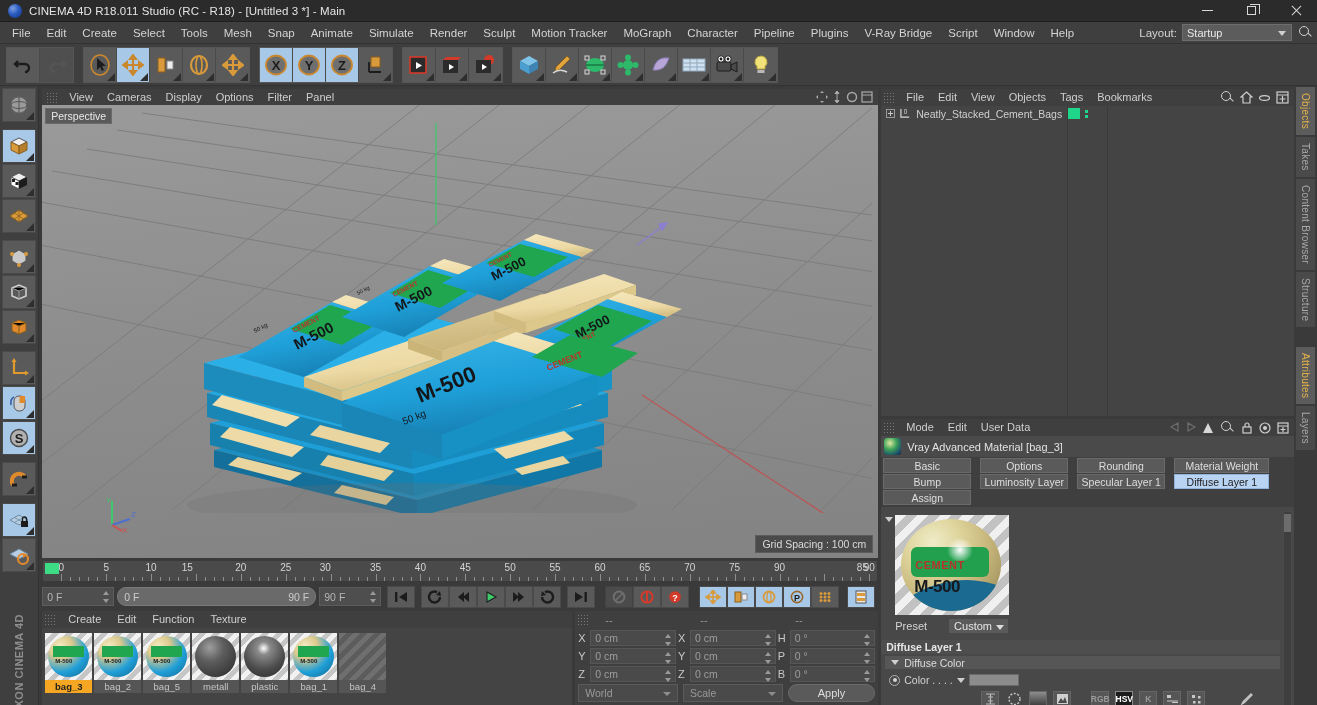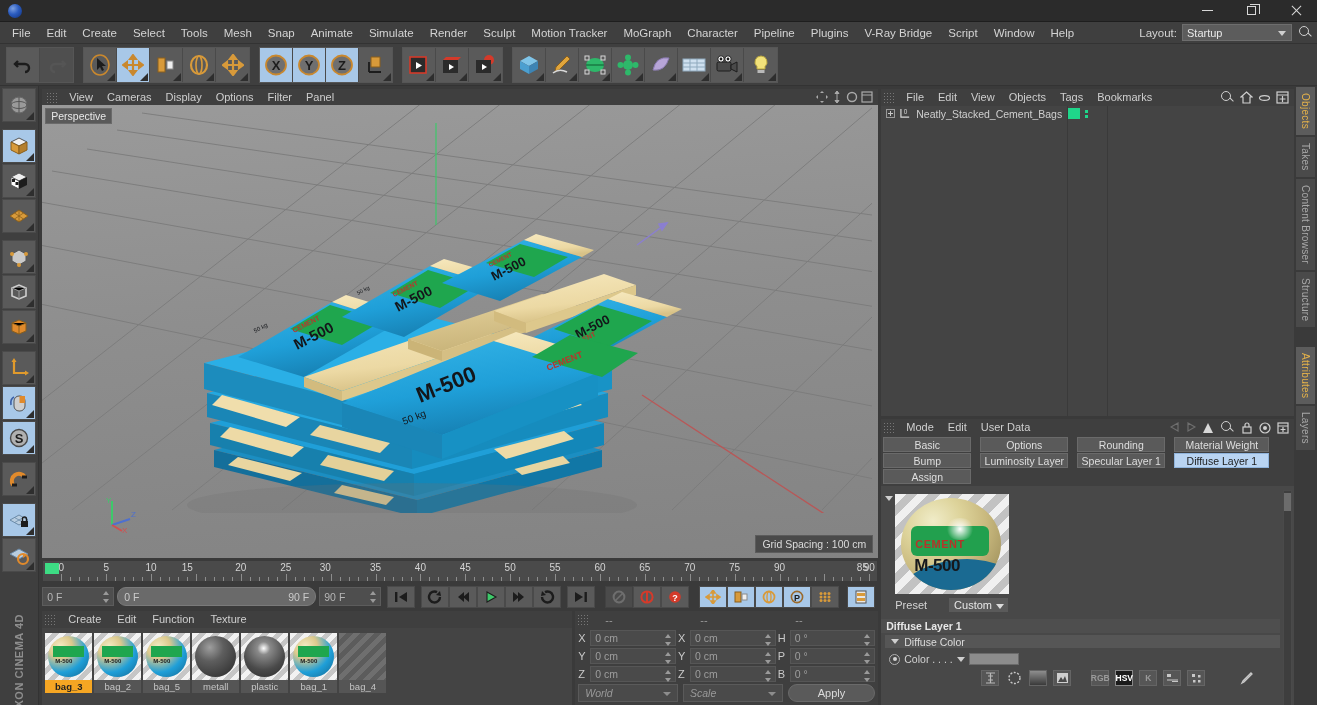--- a/index.html
+++ b/index.html
@@ -124,21 +124,21 @@
   #coordhdr{height:17px;display:flex;align-items:center;color:#9a9a9a;font-size:11px;}
   #coordhdr span{width:95px;text-align:left;padding-left:12px;}
   #coordgrid{flex:1;padding:2px 3px 3px 3px;}
   .crow{display:flex;gap:2px;margin-bottom:2px;}
   .cell{display:flex;align-items:center;flex:1;}
   .cell .ax{width:12px;color:#c9c9c9;font-size:11px;}
   .cell .fld{flex:1;height:16px;background:#4a4a4a;border:1px solid #565656;
     display:flex;align-items:center;padding:0 4px;color:#9e9e9e;font-size:10.5px;position:relative;}
   .crow.last{margin-top:2px;}
   .dd{flex:1;height:18px;background:#4a4a4a;border:1px solid #5a5a5a;display:flex;align-items:center;
-     padding:0 6px;color:#9a9a9a;font-size:10.5px;position:relative;margin-right:3px;font-style:italic;}
+     padding:0 6px;color:#9a9a9a;font-size:10.5px;position:relative;margin-right:3px;}
   .dd .car{position:absolute;right:6px;top:7px;border-left:4px solid transparent;border-right:4px solid transparent;border-top:4px solid #8d8d8d;}
   #applybtn{flex:1;height:18px;background:#5a5a5a;border:1px solid #6a6a6a;border-radius:9px;
      display:flex;align-items:center;justify-content:center;color:#dcdcdc;font-size:11px;}
 
   
   #objmgr{ height:327px;background:#3f3f3f; display:flex;flex-direction:column;margin:3px 0 0 3px;}
   #objmenu{height:17px;display:flex;align-items:center;}
   #objmenu .mi{padding:0 7px;font-size:11px;color:#cfcfcf;line-height:17px;}
   #objmenu .oright{margin-left:auto;display:flex;gap:5px;padding-right:5px;align-items:center;}
   #objbody{flex:1;background:#444;position:relative;}
@@ -206,20 +206,21 @@
   #vscroll{position:absolute;right:2px;top:4px;width:9px;bottom:20px;background:#3e3e3e;border:1px solid #4a4a4a;}
   #vscroll .thumb{position:absolute;left:0;right:0;top:2px;height:18px;background:#6c6c6c;}
 
   
 </style>
 </head>
 <body>
 
 <div id="titlebar">
   <div class="app-icon"></div>
+  <div class="title">CINEMA 4D R18.011 Studio (RC - R18) - [Untitled 3 *] - Main</div>
   <div id="winbtns">
     <div class="wb">
         <div class="glyph-min"></div>
       </div>
     <div class="wb">
         <div class="glyph-max"></div>
       </div>
     <div class="wb close">
         <div class="glyph-close"></div>
       </div>
@@ -1207,20 +1208,24 @@
                 <circle cx="6" cy="6" r="5" fill="none" stroke="#cfcfcf" stroke-width="1.2"></circle>
                 <circle cx="6" cy="6" r="2" fill="#cfcfcf"></circle>
               </svg>
             <svg width="12" height="12" viewBox="0 0 12 12">
                 <rect x="1" y="1" width="10" height="10" fill="none" stroke="#cfcfcf" stroke-width="1.2"></rect>
                 <path d="M1 4 h10 M6 5 v5 M3.5 7.5 h5" stroke="#cfcfcf" stroke-width="1.2"></path>
               </svg>
           </div>
         </div>
 
+        <div id="attrhead">
+          <div class="msphere"></div>
+          <div class="t">Vray Advanced Material [bag_3]</div>
+        </div>
 
         <div id="tabrows">
           <div class="trow">
             <div class="tabbtn" style="width:88px">Basic</div>
             <div class="tabbtn" style="width:88px">Options</div>
             <div class="tabbtn" style="width:88px">Rounding</div>
             <div class="tabbtn" style="width:95px">Material Weight</div>
           </div>
           <div class="trow">
             <div class="tabbtn" style="width:88px">Bump</div>

